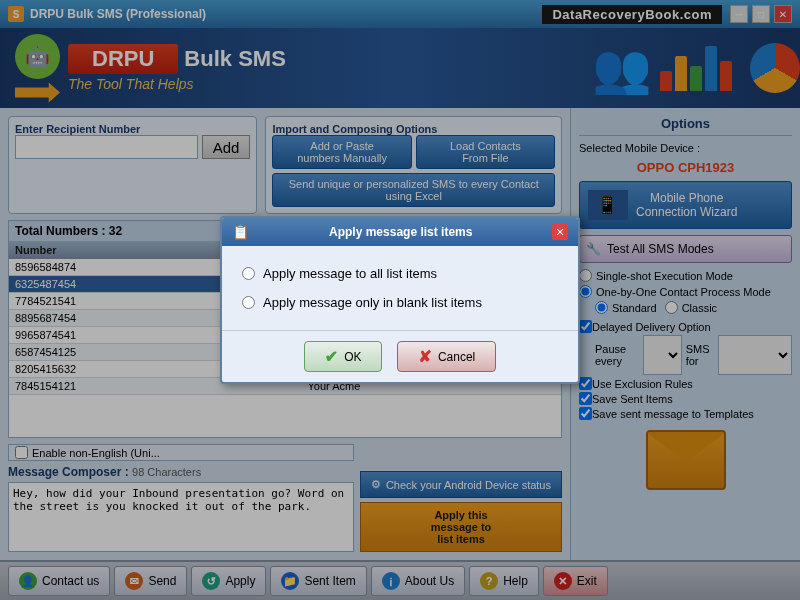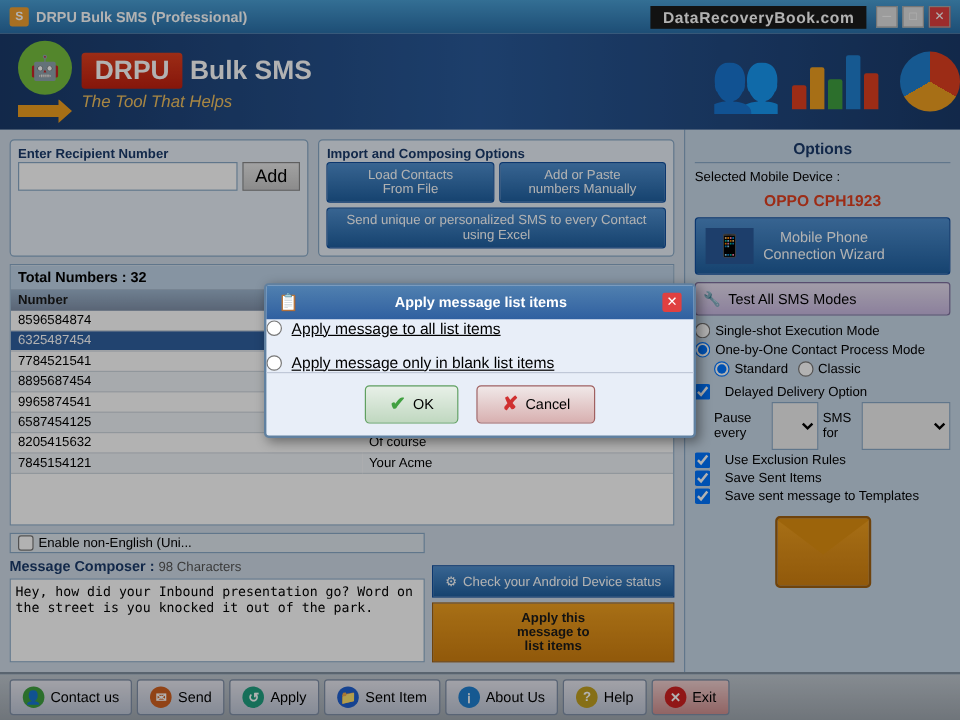--- a/index.html
+++ b/index.html
@@ -73,21 +73,21 @@
       clip-path: polygon(0 25%, 75% 25%, 75% 0%, 100% 50%, 75% 100%, 75% 75%, 0 75%);
     }
     .drpu-brand {
       display: flex; align-items: center; gap: 6px;
     }
     .drpu-box {
       background: linear-gradient(to bottom, #e04020, #c02010);
       color: white;
       font-size: 22px;
       font-weight: bold;
-      padding: 2px 11px;
+      padding: 2px 24px;
       border-radius: 3px;
     }
     .bulk-sms-text { color: white; font-size: 22px; font-weight: bold; }
     .tagline { color: #f0c060; font-size: 14px; font-style: italic; margin-top: 2px; }
     .header-decoration {
       position: absolute; right: 0; top: 0; bottom: 0;
       width: 250px;
       display: flex; align-items: center; justify-content: flex-end;
     }
     .chart-bars {
@@ -346,21 +346,21 @@
 
     .radio-group { display: flex; flex-direction: column; gap: 3px; font-size: 11px; }
     .radio-row { display: flex; align-items: center; gap: 4px; }
 
     .sub-radio-group {
       display: flex; align-items: center; gap: 8px;
       margin-left: 16px; font-size: 11px;
     }
 
     .checkbox-options { display: flex; flex-direction: column; gap: 2px; font-size: 11px; }
-    .cb-row { display: flex; align-items: center; gap: 12px; }
+    .cb-row { display: flex; align-items: center; gap: 0; }
 
     .pause-row {
       display: flex; align-items: center; gap: 4px; font-size: 11px; margin-left: 16px;
     }
 
     .small-select {
       border: 1px solid #8aaac8;
       font-size: 11px;
       padding: 19px 2px;
       height: 20px;
@@ -454,24 +454,24 @@
       background: #e04040;
       color: white;
       border: none;
       border-radius: 2px;
       cursor: pointer;
       font-size: 11px;
       display: flex; align-items: center; justify-content: center;
     }
 
     .dialog-content {
+      padding: 20px;
       display: flex;
       flex-direction: column;
       gap: 14px;
-      text-decoration: underline;
     }
 
     .dialog-radio-row {
       display: flex; align-items: center; gap: 8px;
       font-size: 13px;
     }
 
     .dialog-buttons {
       display: flex;
       justify-content: center;
@@ -556,22 +556,22 @@
         <div class="section-title">Enter Recipient Number</div>
         <div class="input-row">
           <input class="text-input" type="text" style="">
           <button class="btn-add">Add</button>
         </div>
       </div>
 
       <div class="section-box import-box">
         <div class="section-title">Import and Composing Options</div>
         <div class="import-buttons">
+          <button class="import-btn">Add or Paste<br>numbers Manually</button>
           <button class="import-btn">Load Contacts<br>From File</button>
-          <button class="import-btn">Add or Paste<br>numbers Manually</button>
         </div>
         <button class="excel-btn">Send unique or personalized SMS to every Contact using Excel</button>
       </div>
     </div>
 
     <div class="table-area">
       <div class="total-numbers">Total Numbers : 32</div>
       <table class="data-table">
         <thead>
           <tr>

